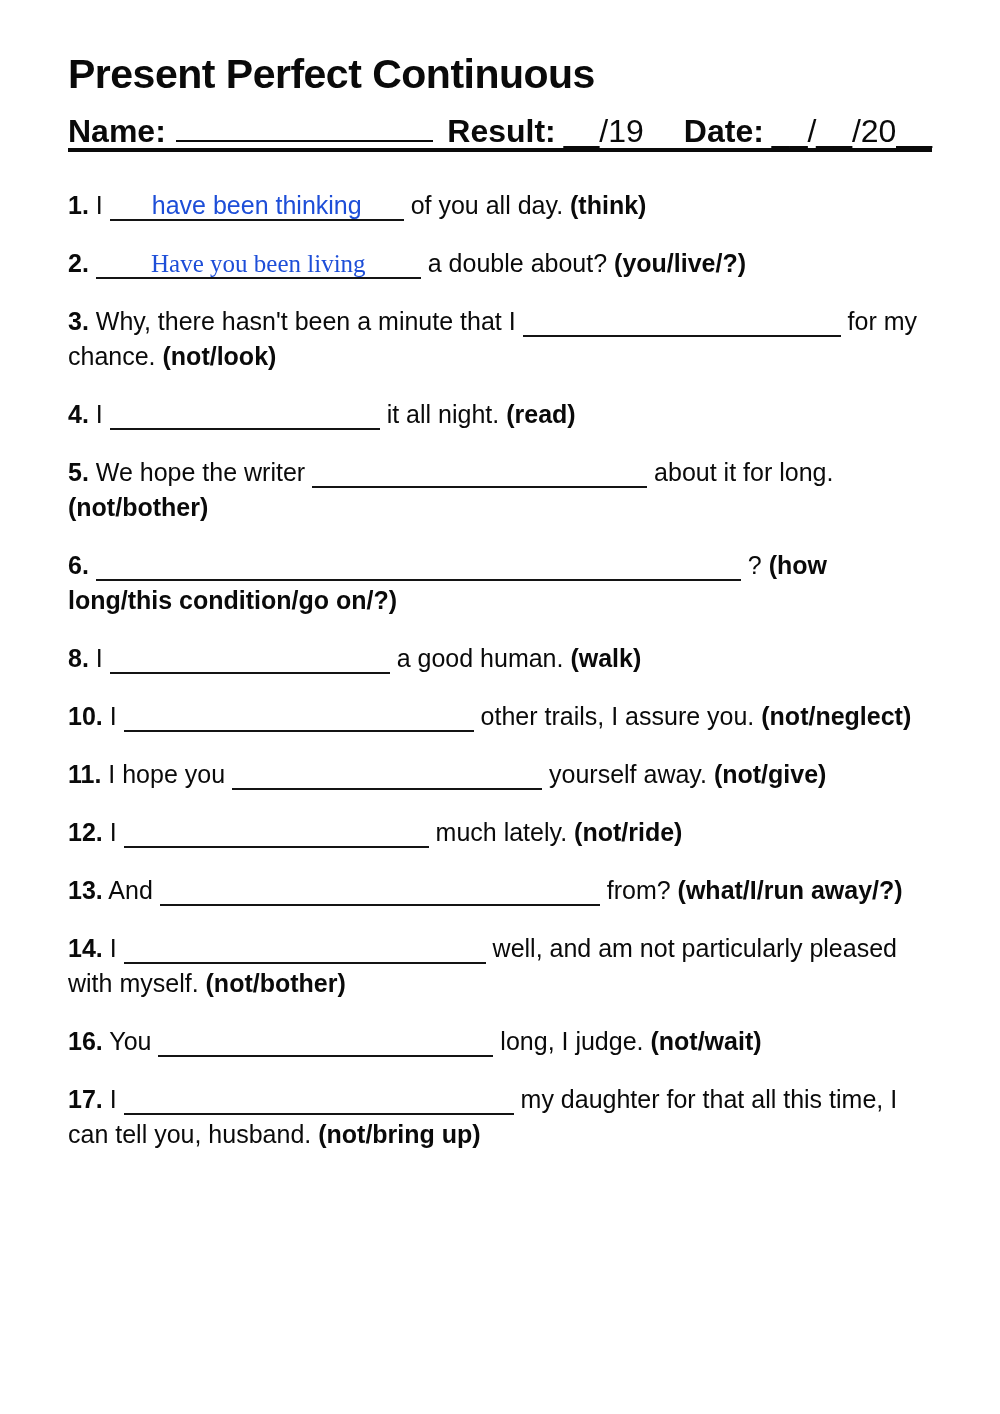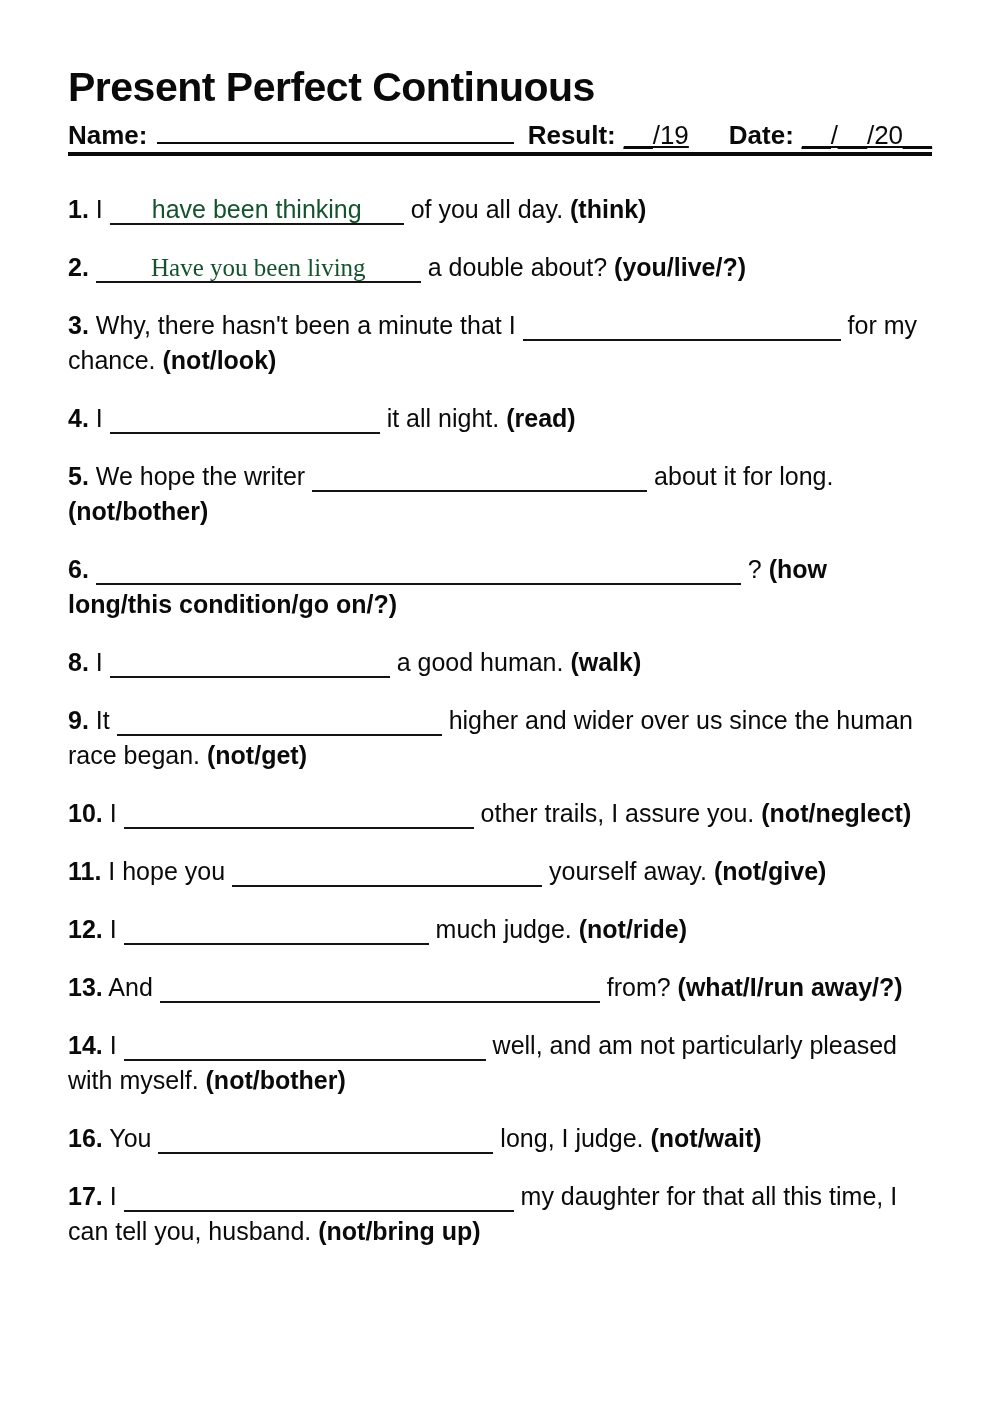--- a/index.html
+++ b/index.html
@@ -1,52 +1,52 @@
 <!DOCTYPE html>
 <html><head>
 <meta charset="utf-8">
 <style>
   html, body { margin: 0; padding: 0; background: #ffffff; }
   .page {
     position: relative;
     width: 1000px;
     height: 1414px;
     box-sizing: border-box;
-    padding: 64px 68px 0 68px;
+    padding: 51px 68px 0 68px;
     background: #ffffff;
     color: #0a0a0a;
     font-family: "Liberation Sans", "DejaVu Sans", sans-serif;
     overflow: hidden;
   }
   .title {
     font-size: 41px;
     font-weight: 700;
     line-height: 46px;
     margin: 0 0 8px 0;
     letter-spacing: -0.5px;
     white-space: nowrap;
   }
   .meta-row {
     display: flex;
     align-items: baseline;
-    font-size: 26px;
+    font-size: 32px;
     line-height: 28px;
-    margin-top: 8px;
+    margin-top: 19px;
   }
   .meta-label { font-weight: 700; white-space: nowrap; }
   .name-line {
     flex: 1 1 auto;
     border-bottom: 2px solid #0a0a0a;
     height: 24px;
     margin: 0 14px 2px 10px;
   }
   .meta-value { white-space: nowrap; }
   .result-group { margin-right: 40px; white-space: nowrap; }
   .date-group { white-space: nowrap; }
-  .meta-value { margin-left: 8px; text-decoration: underline; }
+  .meta-value { margin-left: 8px; }
   .header-rule {
     height: 4px;
     background: #0a0a0a;
     margin-top: 3px;
   }
   .questions { margin-top: 36px; }
   .q {
     font-size: 25px;
     line-height: 35px;
     margin: 0 0 23px 0;
@@ -55,21 +55,21 @@
   .qhint { font-weight: 700; }
   .blank {
     display: inline-block;
     box-sizing: border-box;
     border-bottom: 2px solid #141414;
     text-align: center;
     height: 31px;
     line-height: 31px;
     vertical-align: baseline;
   }
-  .answer { font-size: 25px; color: #14532d; }
+  .answer { font-size: 25px; color: #1d4ed8; }
 </style>
 </head>
 <body>
 
 <div class="page">
 
   <h1 class="title">Present Perfect Continuous</h1>
 
   <div class="meta-row">
     <span class="meta-label">Name:</span>
@@ -131,27 +131,20 @@
 
 
   <p class="q">
     <span class="qnum">8.</span>
     <span class="qpre">I</span>
     <span class="blank" style="width: 280px;"><span class="answer">​</span></span>
     <span class="qpost">a good human.</span>
     <span class="qhint">(walk)</span>
   </p>
 
-  <p class="q">
-    <span class="qnum">9.</span>
-    <span class="qpre">It</span>
-    <span class="blank" style="width: 325px;"><span class="answer">​</span></span>
-    <span class="qpost">higher and wider over us since the human race began.</span>
-    <span class="qhint">(not/get)</span>
-  </p>
 
   <p class="q">
     <span class="qnum">10.</span>
     <span class="qpre">I</span>
     <span class="blank" style="width: 350px;"><span class="answer">​</span></span>
     <span class="qpost">other trails, I assure you.</span>
     <span class="qhint">(not/neglect)</span>
   </p>
 
   <p class="q">
@@ -159,21 +152,21 @@
     <span class="qpre">I hope you</span>
     <span class="blank" style="width: 310px;"><span class="answer">​</span></span>
     <span class="qpost">yourself away.</span>
     <span class="qhint">(not/give)</span>
   </p>
 
   <p class="q">
     <span class="qnum">12.</span>
     <span class="qpre">I</span>
     <span class="blank" style="width: 305px;"><span class="answer">​</span></span>
-    <span class="qpost">much judge.</span>
+    <span class="qpost">much lately.</span>
     <span class="qhint">(not/ride)</span>
   </p>
 
   <p class="q">
     <span class="qnum">13.</span>
     <span class="qpre">And</span>
     <span class="blank" style="width: 440px;"><span class="answer">​</span></span>
     <span class="qpost">from?</span>
     <span class="qhint">(what/I/run away/?)</span>
   </p>

